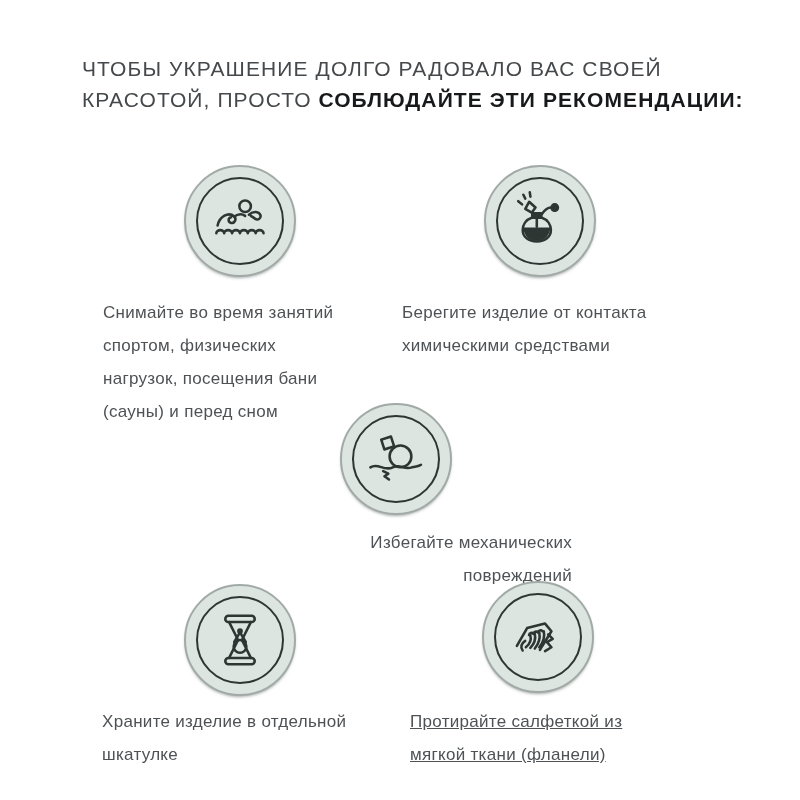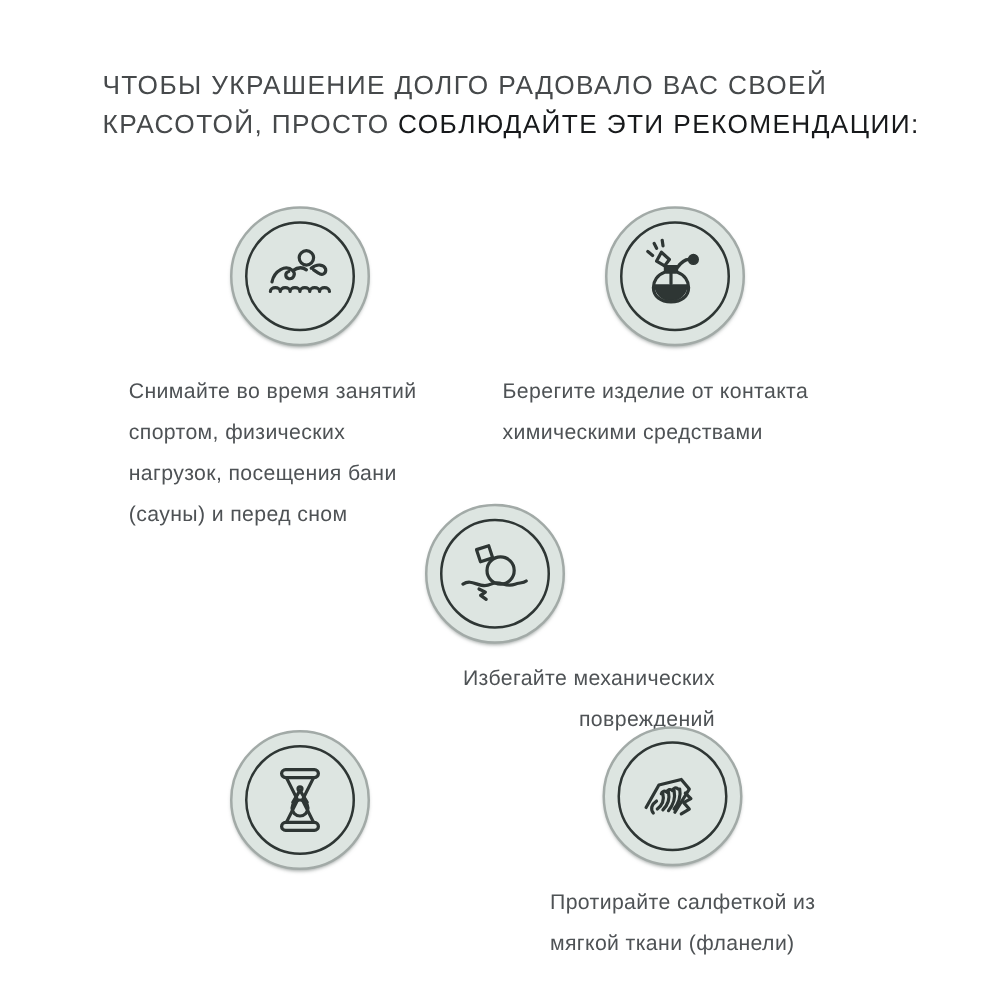--- a/index.html
+++ b/index.html
@@ -21,21 +21,21 @@
   }
   .canvas{position:relative;width:800px;height:800px;padding-left:22px;}
 
   .heading{
     position:absolute;left:82px;top:53px;width:680px;
     font-size:21px;line-height:31px;letter-spacing:1.1px;
     color:var(--heading-color);font-weight:500;
     text-transform:uppercase;
   }
   .heading .bold{
-    font-weight:400;color:var(--heading-bold-color);margin-left:.32em;margin-top:30px;
+    font-weight:700;color:var(--heading-bold-color);margin-left:.32em;margin-top:30px;
   }
 
   .medallion{
     position:absolute;width:112px;height:112px;border-radius:50%;
     background:var(--circle-fill);
     border:2px solid var(--circle-border);
     box-shadow:0 2px 3px -1px rgba(90,100,97,.55);
     box-sizing:border-box;
     display:flex;align-items:center;justify-content:center;
   }
@@ -60,21 +60,21 @@
 
   .caption{
     position:absolute;
     font-size:17px;line-height:33px;letter-spacing:.3px;
     color:var(--body-color);font-weight:400;margin-top:20px;
   }
   .c1{left:103px;top:276px;width:300px;}
   .c2{left:402px;top:276px;width:310px;}
   .c3{left:272px;top:506px;width:300px;text-align:right;}
   .c4{left:102px;top:685px;width:310px;}
-  .c5{left:440px;top:685px;width:310px;}
+  .c5{left:410px;top:685px;width:310px;text-decoration:underline;}
 </style>
 </head>
 <body>
 
 <div class="canvas">
 
   <div class="heading">
     <div>ЧТОБЫ УКРАШЕНИЕ ДОЛГО РАДОВАЛО ВАС СВОЕЙ</div>
     <div>
       <span>КРАСОТОЙ, ПРОСТО</span><span class="bold">СОБЛЮДАЙТЕ ЭТИ РЕКОМЕНДАЦИИ:</span>
@@ -139,20 +139,24 @@
         <rect x="27" y="12" width="46" height="10" rx="5"></rect>
         <rect x="27" y="78" width="46" height="10" rx="5"></rect>
         <path d="M33,22 L47,50 L33,78"></path>
         <path d="M67,22 L53,50 L67,78"></path>
         <path d="M41,53 L50,38 L59,53"></path>
         <circle cx="50" cy="60" r="10"></circle>
         <circle cx="50" cy="36" r="2.5"></circle>
       </svg>
     </div>
   </div>
+  <div class="caption c4">
+      <div>Храните изделие в отдельной</div>
+      <div>шкатулке</div>
+    </div>
 
   <div class="medallion m5">
     <div class="inner-ring">
       <svg width="64" height="64" viewBox="0 0 100 100" aria-hidden="true">
         <path d="M17,64 L33,36 L61,29 L71,41 L53,70"></path>
         <path d="M38,47 C40,55 36,62 31,66"></path>
         <path d="M45,45 C47,54 43,62 38,67"></path>
         <path d="M52,43 C54,53 50,62 45,68"></path>
         <path d="M59,41 C61,50 57,60 52,66"></path>
         <path d="M36,47 a4,4 0 0 1 7,-2 a4,4 0 0 1 7,-2 a4,4 0 0 1 7,-2"></path>

